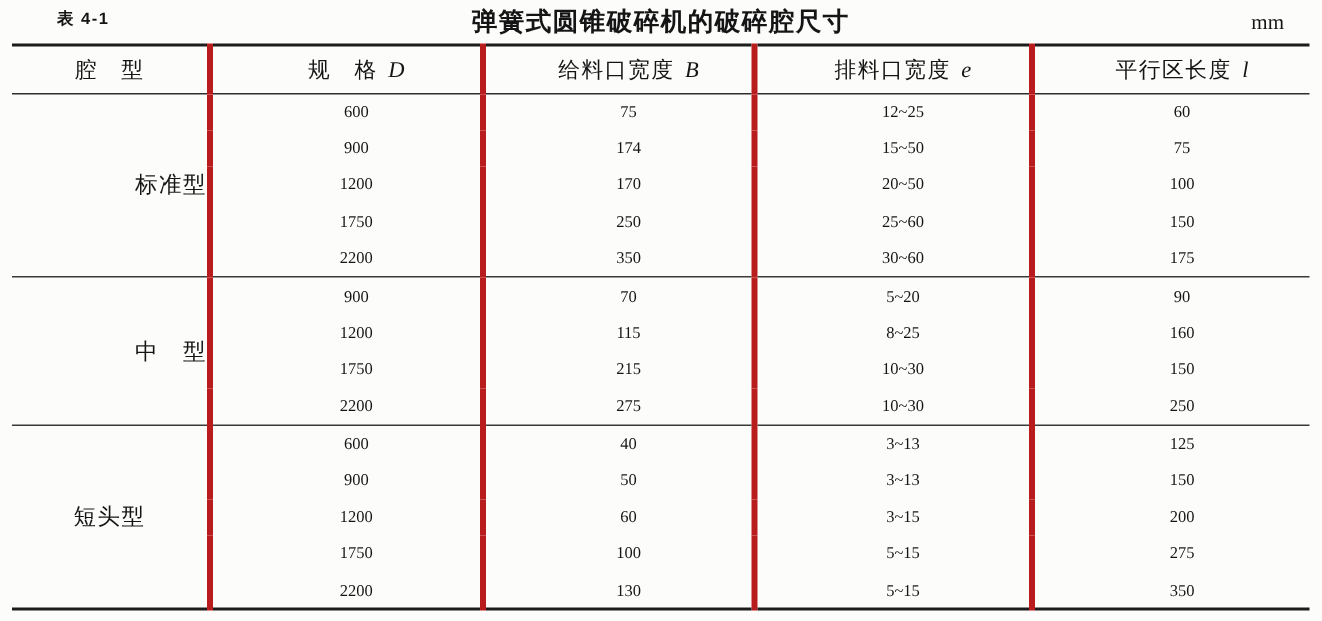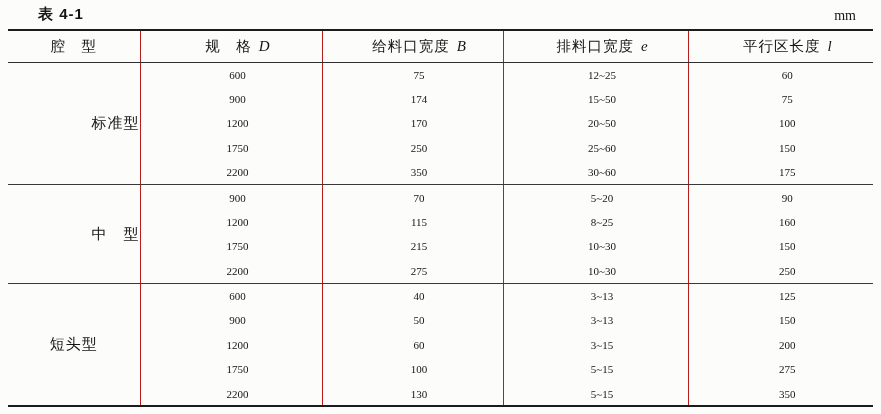--- a/index.html
+++ b/index.html
@@ -14,21 +14,21 @@
 
   
   .titlebar{
     position:relative;
     height:29px;
     width:100%;
   }
   .table-label{
     position:absolute;left:38px;top:5px;
     font-family:"Liberation Sans","DejaVu Sans",sans-serif;
-    font-weight:bold;font-size:15px;letter-spacing:1px;
+    font-weight:bold;font-size:11px;letter-spacing:1px;
   }
   .table-title{
     position:absolute;left:0;right:0;top:3px;
     text-align:center;
     font-family:"Liberation Sans","DejaVu Sans",sans-serif;
     font-weight:bold;font-size:17px;letter-spacing:1px;
   }
   .unit-label{
     position:absolute;right:25px;top:8px;
     font-size:14px;
@@ -50,39 +50,40 @@
     font-weight:normal;
   }
   tr.hdr{height:32px;}
   tr.hdr th{
     font-size:14.5px;
     border-bottom:1.4px solid #2e2e2e;
     letter-spacing:1px;
   }
   tbody tr{height:24.6px;}
   tbody td{font-size:11px;}
-  .bl{border-left:1px solid #b91c1c;padding-left:13px;}
+  .bl{border-left:4px solid #b91c1c;padding-left:13px;}
   .type-cell{font-size:15px;letter-spacing:1px;}
   tr.sec-end td{border-bottom:1.3px solid #3a3a3a;}
   td.sec1-type,td.sec2-type{border-bottom:1.3px solid #3a3a3a;text-align:right;}
   .hvar{
     font-style:italic;
     font-family:"Liberation Serif","DejaVu Serif",serif;
     margin-left:7px;
     font-size:15px;
     letter-spacing:0;
   }
 </style>
 </head>
 <body>
 
 <div class="page">
 
   <div class="titlebar">
     <span class="table-label">表 4-1</span>
+    <span class="table-title">弹簧式圆锥破碎机的破碎腔尺寸</span>
     <span class="unit-label">mm</span>
   </div>
 
   <table class="spec">
     <colgroup>
       <col style="width:132px">
         <col style="width:182px">
         <col style="width:181px">
         <col style="width:185px">
         <col style="width:185px">

